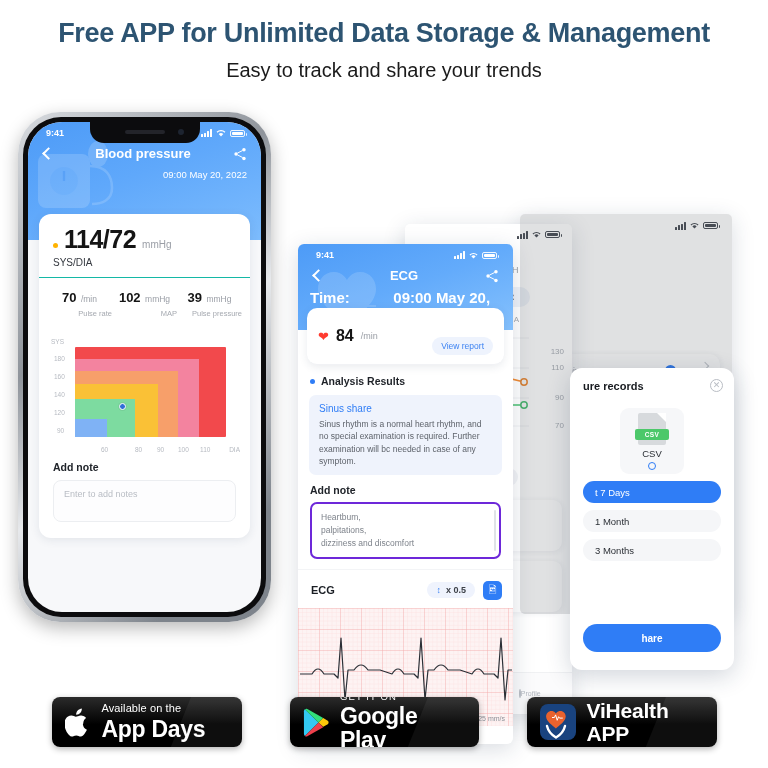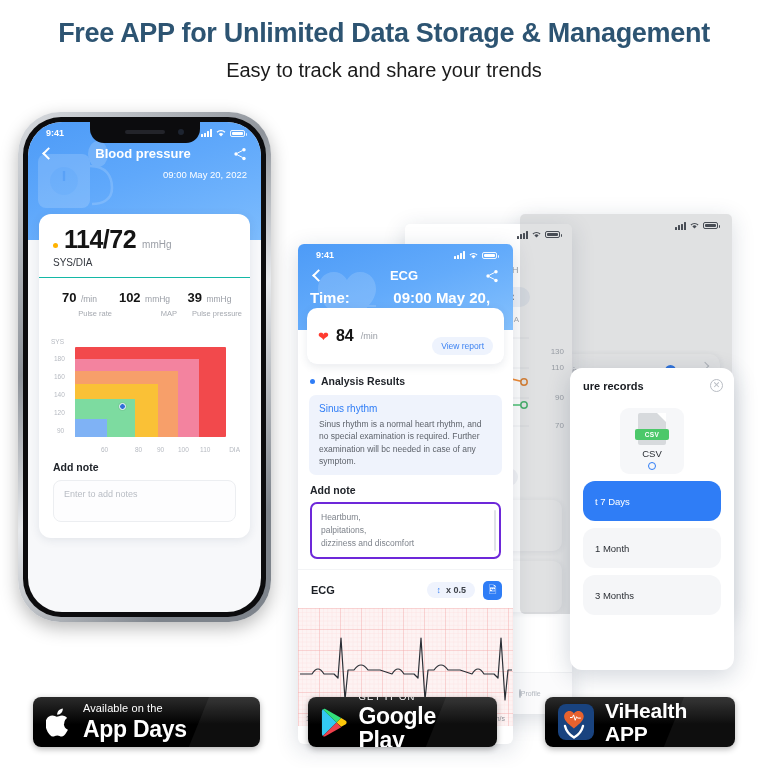--- a/index.html
+++ b/index.html
@@ -197,21 +197,21 @@
   .csv-fold { position: absolute; right: 0; top: 0; border-left: 9px solid transparent; border-top: 9px solid #fff; }
   .csv-band {
     position: absolute; left: -3px; bottom: 5px; width: 34px; height: 11px;
     background: #4cc86a; border-radius: 2px; color: #fff; font-size: 6.5px;
     font-weight: bold; display: flex; align-items: center; justify-content: center;
     letter-spacing: .4px;
   }
   .csv-name { font-size: 9.5px; color: #2a2e34; font-weight: 500; }
   .radio-o { width: 8px; height: 8px; border: 1.4px solid #2f7df6; border-radius: 50%; }
   .opt {
-    margin-top: 7px; height: 40px; border-radius: 12px; background: #f5f6f8;
+    margin-top: 7px; height: 22px; border-radius: 12px; background: #f5f6f8;
     display: flex; align-items: center; padding-left: 12px;
     font-size: 9.5px; color: #2b2f35;
   }
   .opt.sel { background: #2f7df6; color: #fff; }
   .share-btn {
     position: absolute; left: 13px; right: 13px; bottom: 18px; height: 28px;
     background: #2f7df6; border-radius: 14px; color: #fff;
     display: flex; align-items: center; justify-content: center;
     font-size: 10px; font-weight: bold;
   }
@@ -321,21 +321,21 @@
     height: 50px; border-radius: 8px; position: relative; overflow: hidden;
     background: linear-gradient(180deg,#2b2b2b,#000 55%);
     display: flex; align-items: center; padding: 0 16px 0 13px; gap: 11px;
     box-shadow: 0 2px 6px rgba(0,0,0,.3);
   }
   .badge::after {
     content: ""; position: absolute; right: -18px; top: -10px;
     width: 80px; height: 90px; background: rgba(255,255,255,.055);
     transform: rotate(22deg);
   }
-  .bg1 { width: 227px; }
+  .bg1 { width: 190px; }
   .bg2 { width: 189px; }
   .bg3 { width: 190px; }
   .b-txt { color: #fff; line-height: 1.05; }
   .b-small { font-size: 11px; font-weight: normal; letter-spacing: .1px; }
   .b-small-u { font-size: 9.5px; letter-spacing: 1.1px; }
   .b-big { font-size: 23px; font-weight: bold; letter-spacing: -.3px; margin-top: 2px; }
   .b-big2 { font-size: 21px; font-weight: bold; letter-spacing: -.2px; margin-top: 1px; }
   .vi-tile {
     width: 36px; height: 36px; border-radius: 8px; background: #19437f;
     position: relative; overflow: hidden; flex: none;
@@ -409,20 +409,21 @@
     <div class="opt sel">
       <span>t 7 Days</span>
     </div>
     <div class="opt">
       <span>1 Month</span>
     </div>
     <div class="opt">
       <span>3 Months</span>
     </div>
 
+    <div class="share-btn">hare</div>
   </div>
 
   <div class="scr scr3 scr-sh">
     <div class="sb2">
       <span class="bars bars-d">
           <i></i>
           <i></i>
           <i></i>
           <i></i>
         </span>
@@ -562,21 +563,21 @@
       <span class="hr-num">84</span>
       <span class="hr-min">/min</span>
       <span class="view-rep">View report</span>
     </div>
 
     <div class="ar-head">
       <span class="ar-dot"></span>
       <span class="ar-title">Analysis Results</span>
     </div>
     <div class="ar-box">
-      <div class="ar-b-title">Sinus rhythm</div>
+      <div class="ar-b-title">Sinus share</div>
       <div class="ar-b-txt">Sinus rhythm is a normal heart rhythm, and no special examination is required. Further examination will bc needed in case of any symptom.</div>
     </div>
 
     <div class="ecg-note">
       <div class="note-title">Add note</div>
       <div class="ecg-note-box" style="white-space:pre-line">Heartbum,
 palpitations,
 dizziness and discomfort</div>
     </div>
 

